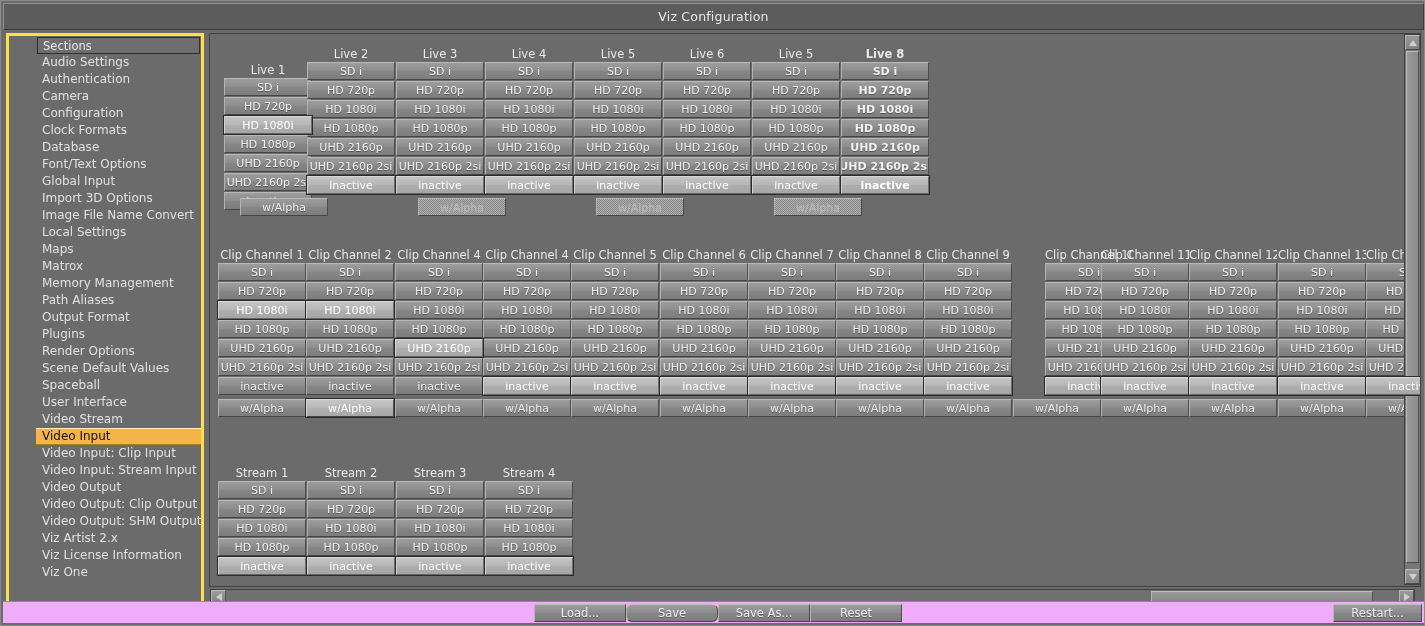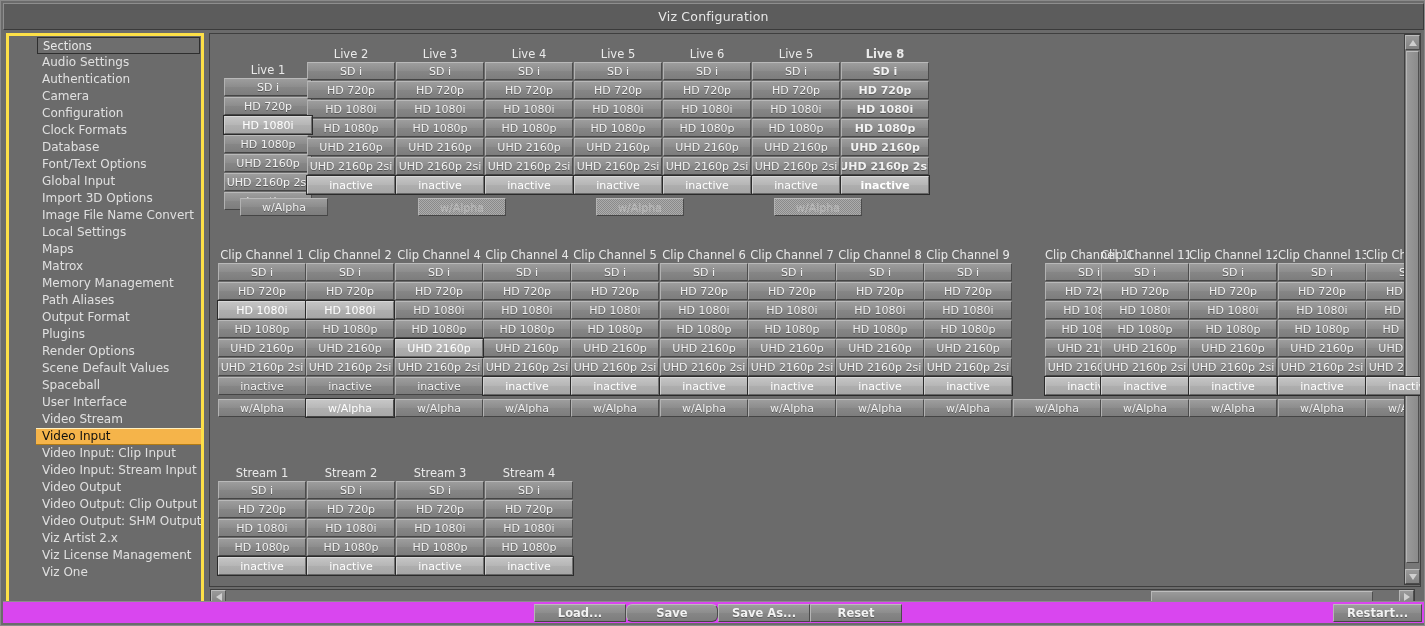--- a/index.html
+++ b/index.html
@@ -192,23 +192,22 @@
   .tri { width:0; height:0; }
   .tri-up { border-left:4px solid transparent; border-right:4px solid transparent; border-bottom:6px solid #cfcfcf; }
   .tri-dn { border-left:4px solid transparent; border-right:4px solid transparent; border-top:6px solid #cfcfcf; }
   .tri-lf { border-top:4px solid transparent; border-bottom:4px solid transparent; border-right:6px solid #cfcfcf; }
   .tri-rt { border-top:4px solid transparent; border-bottom:4px solid transparent; border-left:6px solid #cfcfcf; }
 
   
   #bottombar {
     position: absolute; left: 2px; bottom: 2px;
     width: 1421px; height: 22px;
-    background: #d946ef;
+    background: #f0abfc;
     border-top: 1px solid #8c8c8c;
-    font-weight: bold;
   }
   .bb {
     position: absolute; top: 2px; height: 18px;
     background: linear-gradient(180deg,#9d9d9d 0%, #8d8d8d 48%, #868686 52%, #7d7d7d 100%);
     border-top: 1px solid #bcbcbc; border-left: 1px solid #b5b5b5;
     border-right: 1px solid #4c4c4c; border-bottom: 1px solid #454545;
     color: #f2f2f2; font-size: 11.5px;
     display: flex; align-items: center; justify-content: center;
     cursor: default;
     text-shadow: 0 1px 0 rgba(0,0,0,.3);
@@ -248,21 +247,21 @@
         <li class="sec-item">Spaceball</li>
         <li class="sec-item">User Interface</li>
         <li class="sec-item">Video Stream</li>
         <li class="sec-item sel">Video Input</li>
         <li class="sec-item">Video Input: Clip Input</li>
         <li class="sec-item">Video Input: Stream Input</li>
         <li class="sec-item">Video Output</li>
         <li class="sec-item">Video Output: Clip Output</li>
         <li class="sec-item">Video Output: SHM Output</li>
         <li class="sec-item">Viz Artist 2.x</li>
-        <li class="sec-item">Viz License Management</li>
+        <li class="sec-item">Viz License Information</li>
         <li class="sec-item">Viz One</li>
       </ul>
   </div>
 
   <div id="mainpanel">
     <div id="canvas">
 
       <div class="group" id="live-group" style="left:8px; top:12px;">
           <div class="col" style="left: 6px; width: 88px; margin-top: 16px;">
             <div class="col-title">Live 1</div>

